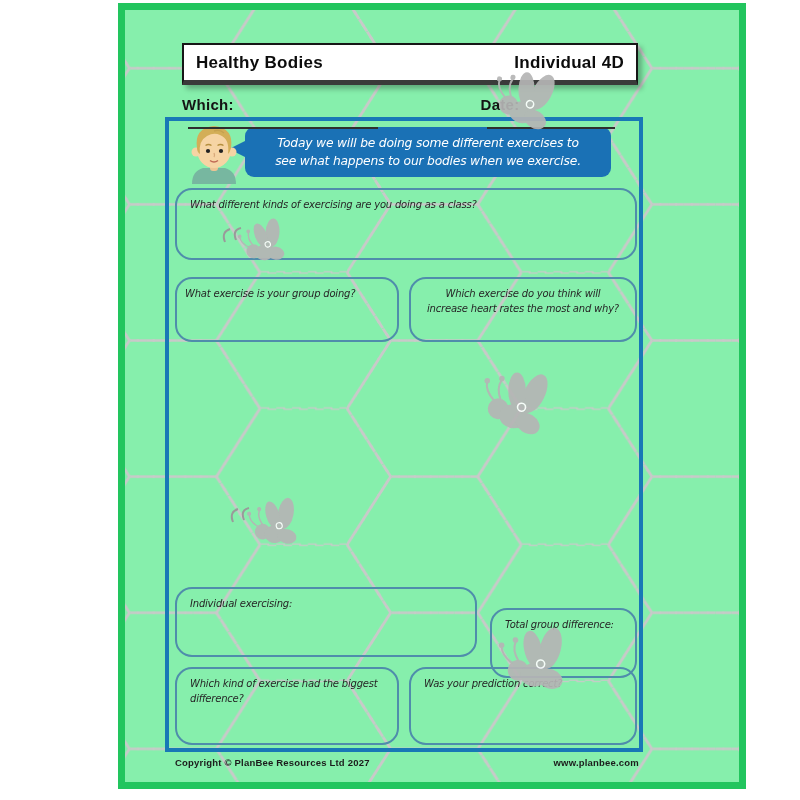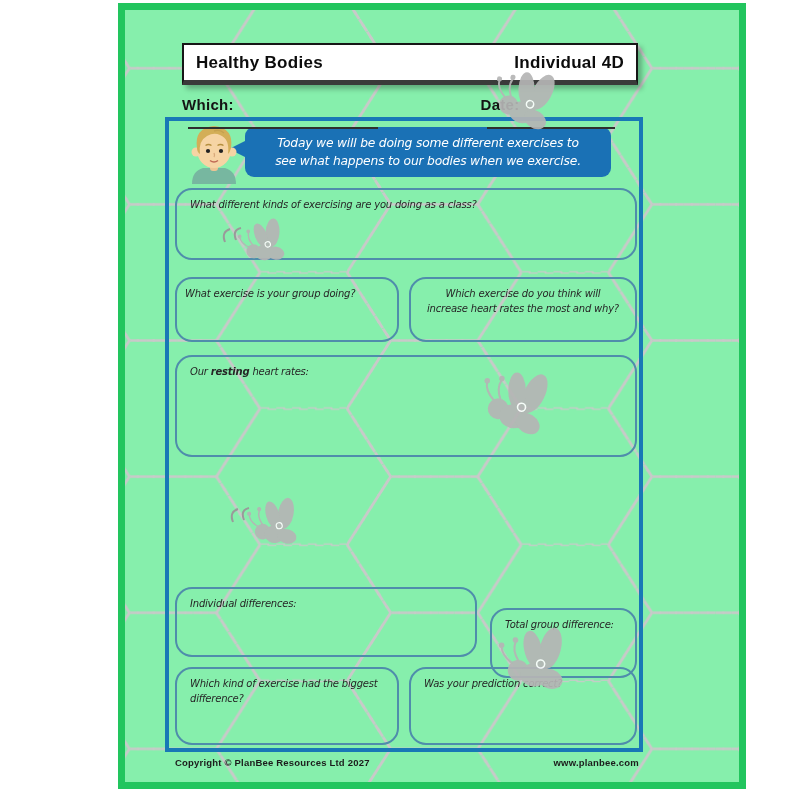--- a/index.html
+++ b/index.html
@@ -147,27 +147,24 @@
         <span>What different kinds of exercising are you doing as a class?</span>
       </div>
 
       <div class="abox box-q2l">
         <span>What exercise is your group doing?</span>
       </div>
       <div class="abox box-q2r">
         <span>Which exercise do you think will increase heart rates the most and why?</span>
       </div>
 
-      <div class="abox box-q3">
-        <span><span>Our </span><b>resting</b><span> heart rates:</span></span>
-      </div>
 
 
       <div class="abox box-q5l">
-        <span>Individual differences:</span>
+        <span>Individual exercising:</span>
       </div>
       <div class="abox box-q5r">
         <span>Total group difference:</span>
       </div>
 
       <div class="abox box-q6l">
         <span>Which kind of exercise had the biggest difference?</span>
       </div>
       <div class="abox box-q6r">
         <span>Was your prediction correct?</span>

